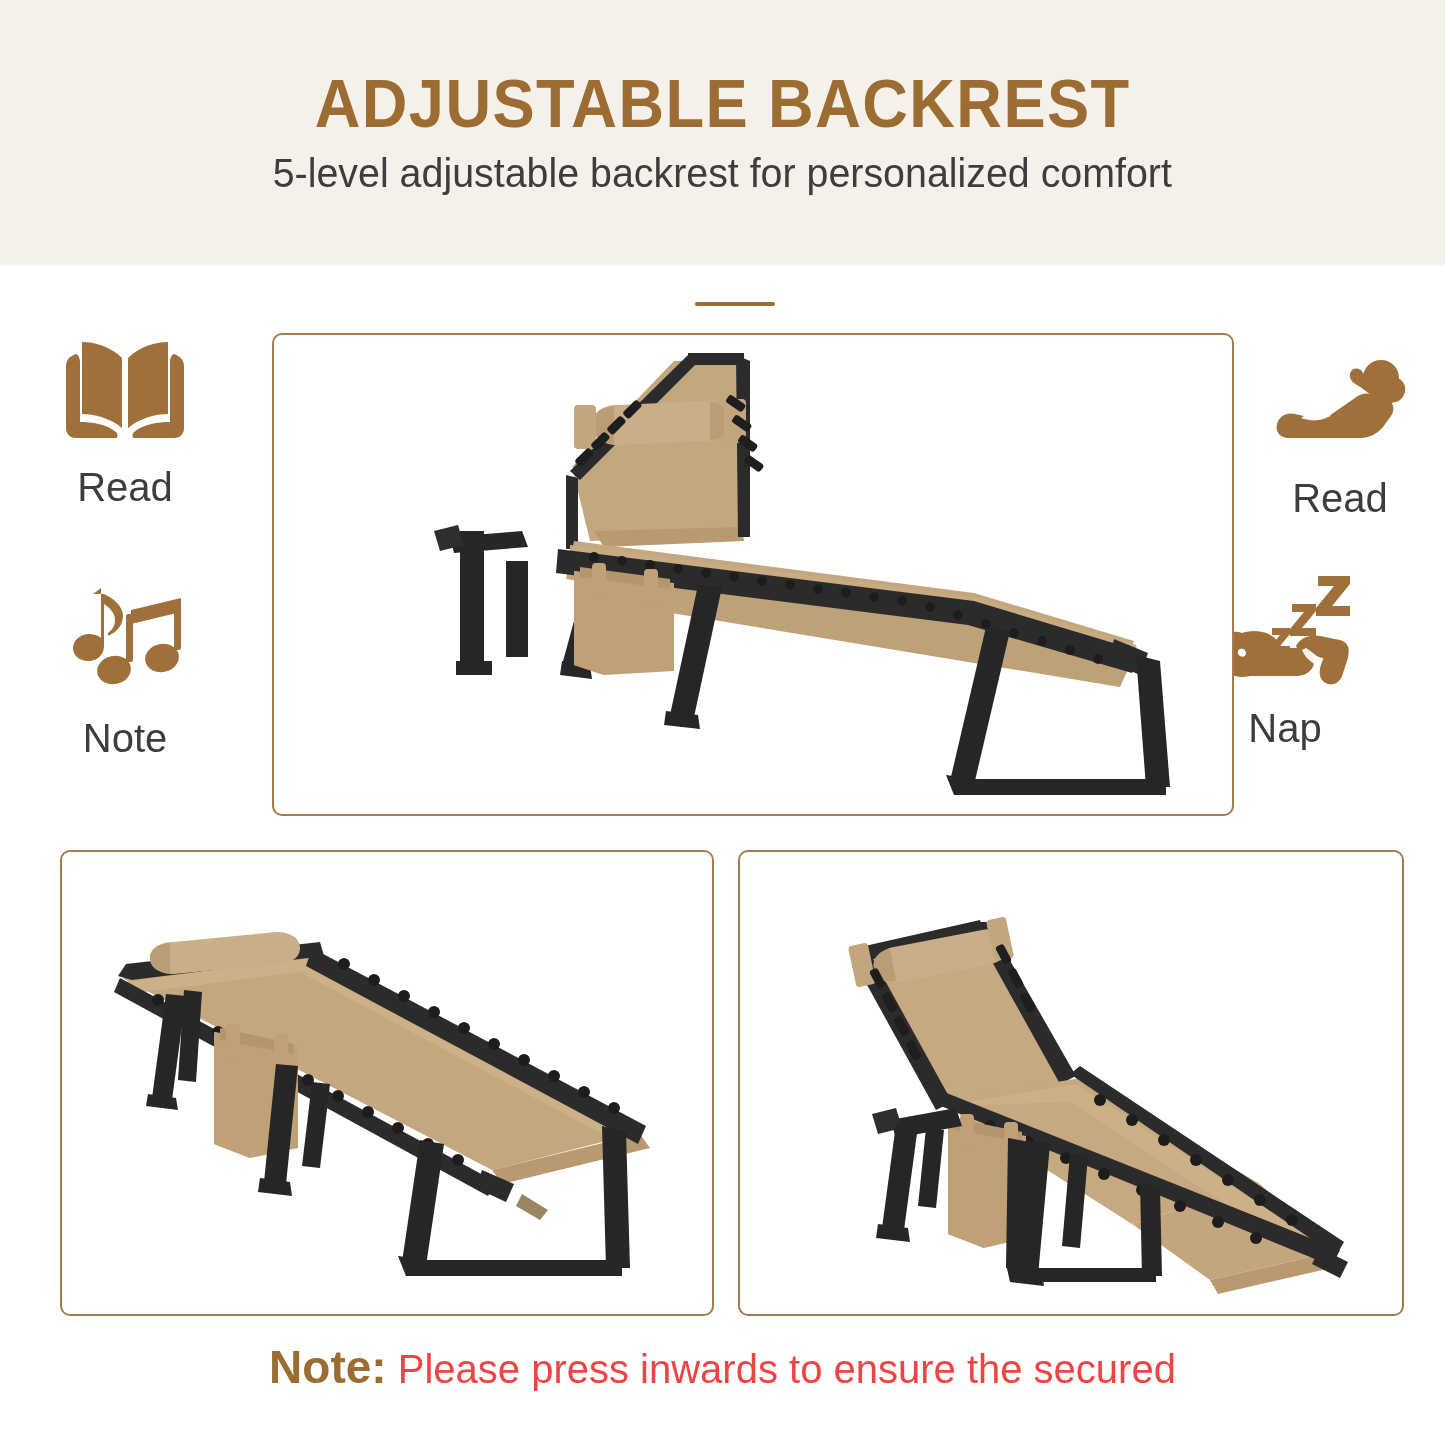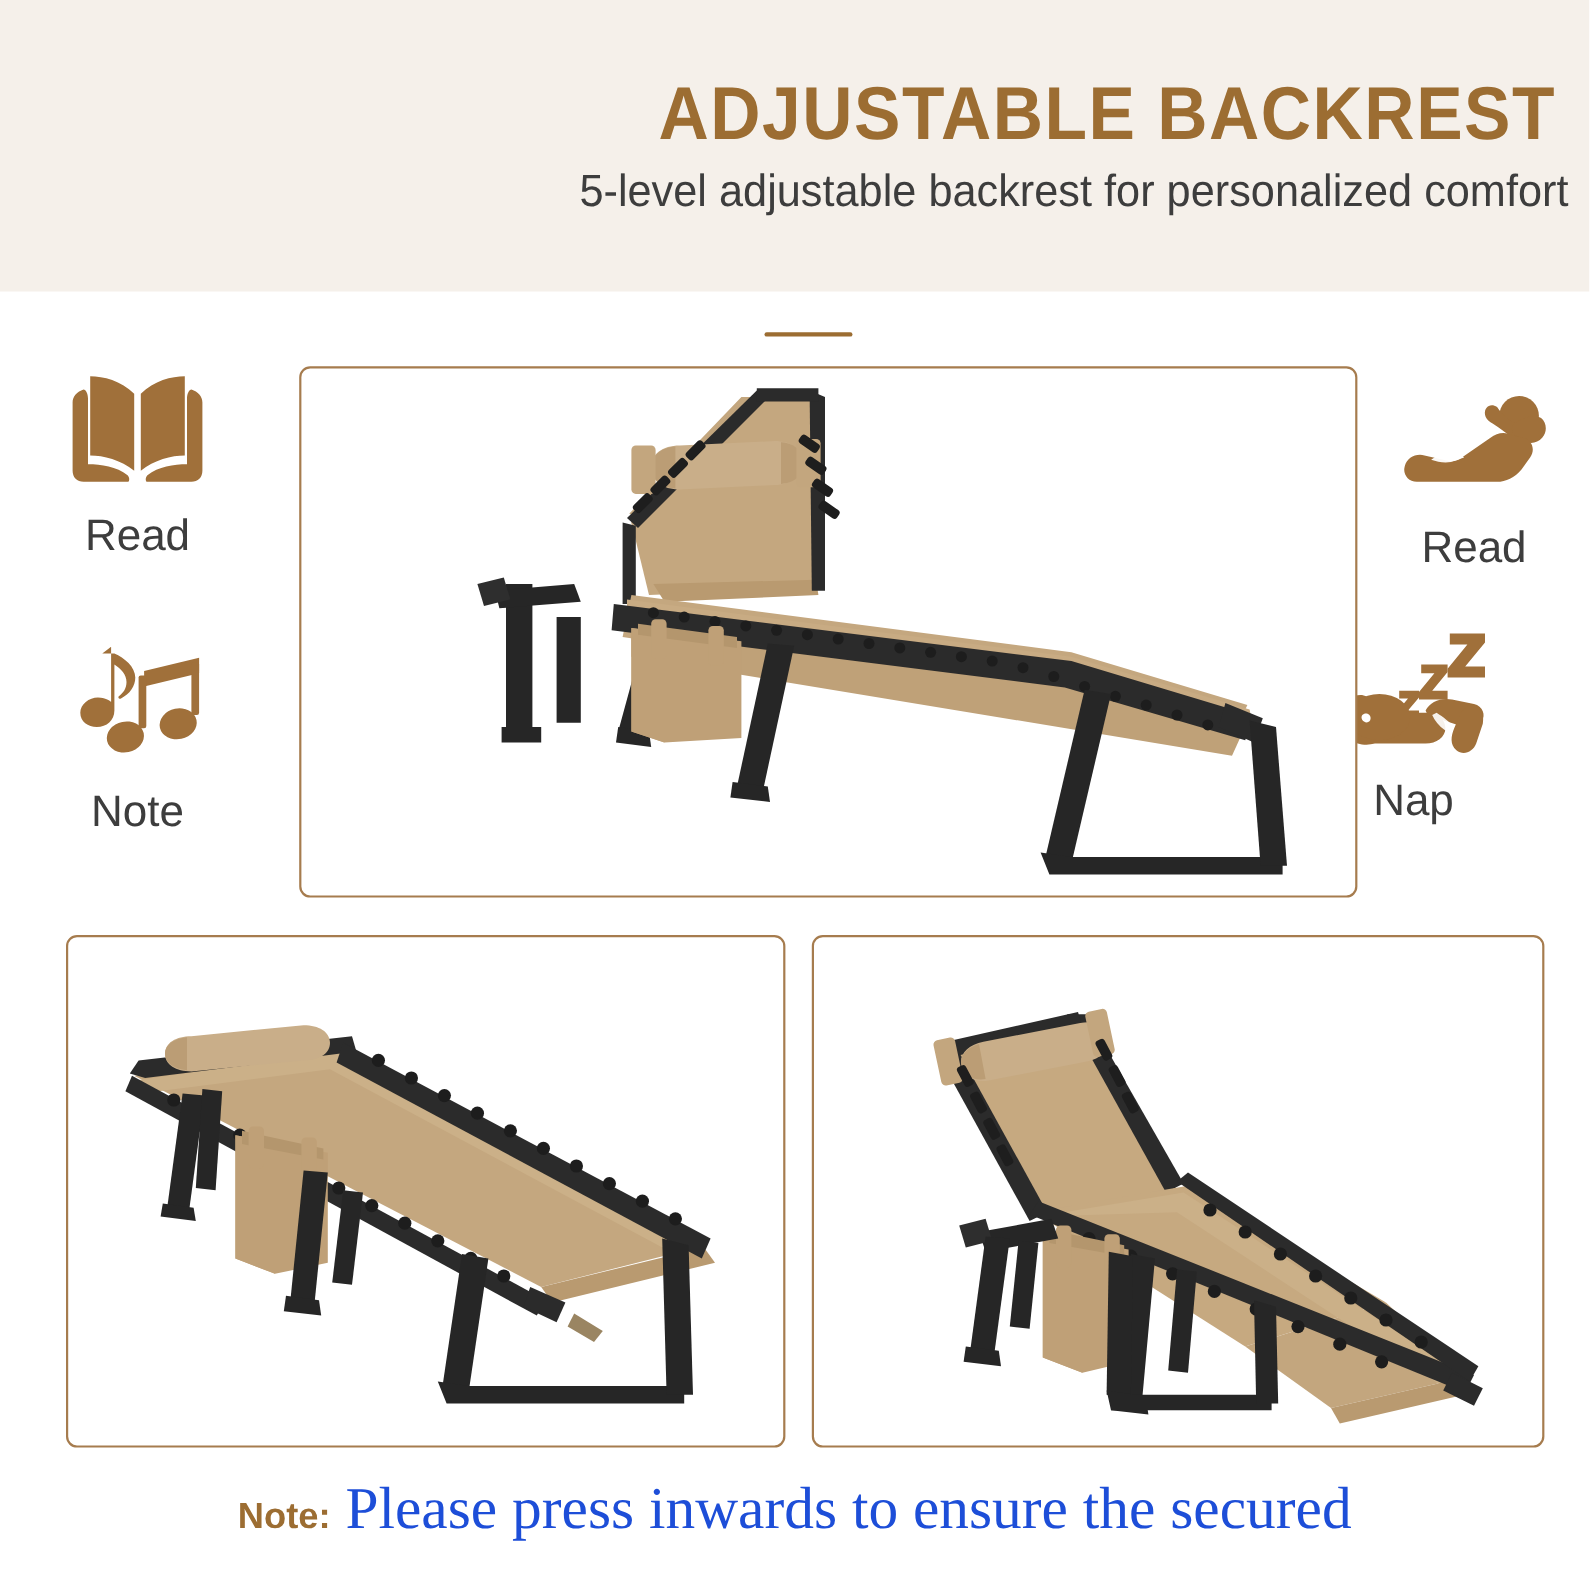--- a/index.html
+++ b/index.html
@@ -6,21 +6,21 @@
   body{
     width:1445px;height:1445px;
     background:#ffffff;
     font-family:"Liberation Sans", sans-serif;
     overflow:hidden;position:relative;
   }
   
   .header-band{
     position:absolute;left:0;top:0;width:1445px;height:265px;
     background:#f5f0ea;
-    display:flex;flex-direction:column;align-items:flex-end;justify-content:center;
+    display:flex;flex-direction:column;align-items:center;justify-content:center;
   }
   .hero-title{
     font-size:68px;font-weight:bold;letter-spacing:1.5px;
     color:#9c6d32;line-height:1.05;margin:0 0 10px 0;
     white-space:nowrap;
     transform:scaleX(0.93);
   }
   .hero-subtitle{
     font-size:41px;font-weight:normal;color:#3d3d3d;
     line-height:1.15;margin:0;white-space:nowrap;
@@ -51,22 +51,22 @@
   }
   #feat-read   {left:25px;  top:324px;}
   #feat-music  {left:25px;  top:575px;}
   #feat-rest   {left:1240px;top:335px;}
   #feat-nap    {left:1185px;top:565px;}
   
   .note-row{
     position:absolute;left:0;top:1340px;width:1445px;text-align:center;
     white-space:nowrap;
   }
-  .note-label{font-size:33px;font-weight:bold;color:#9c6d32;}
-  .note-text{font-size:54px;color:#1d4ed8;font-family:Liberation Serif, serif;}
+  .note-label{font-size:46px;font-weight:bold;color:#9c6d32;}
+  .note-text{font-size:40px;color:#ef4444;}
   
   .product-svg{display:block;width:100%;height:100%;}
 </style>
 </head>
 <body>
 
 <div class="header-band">
   <div class="hero-title">ADJUSTABLE BACKREST</div>
   <div class="hero-subtitle">5-level adjustable backrest for personalized comfort</div>
 </div>

